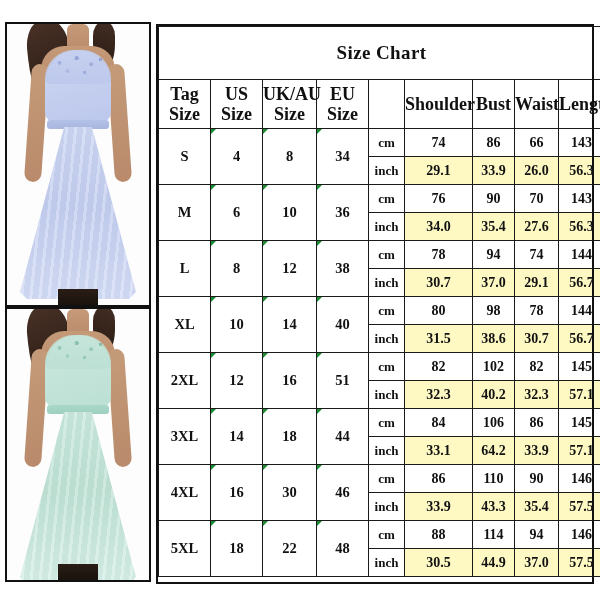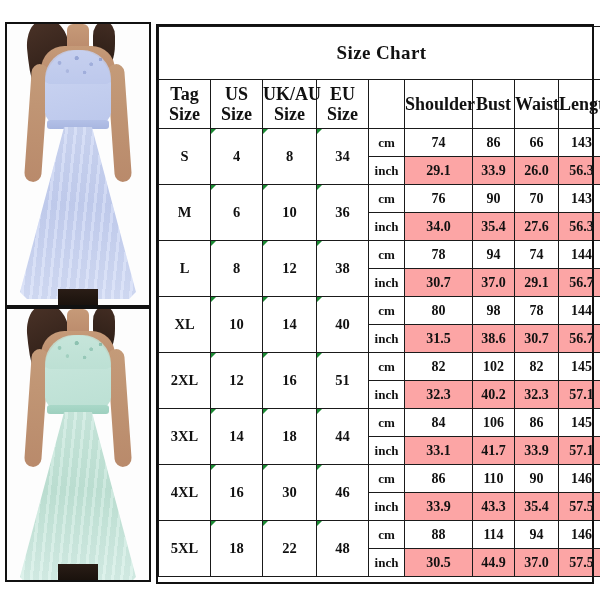--- a/index.html
+++ b/index.html
@@ -217,21 +217,21 @@
     font-size: 13px;
     height: 27px;
   }
   .val-cell {
     font-size: 14px;
     height: 27px;
   }
   tr.inch-row .val-cell, tr.inch-row .unit-cell.shaded {
     background: #c9c9c9;
   }
-  tr.inch-row .val-cell { background: #fca5a5; }
+  tr.inch-row .val-cell { background: #fef9c3; }
 
   
   .corner-marker::after {
     content: "";
     position: absolute;
     left: 0; top: 0;
     width: 0; height: 0;
     border-top: 5px solid #1a8a33;
     border-right: 5px solid transparent;
   }
@@ -420,21 +420,21 @@
         <td class="size-cell corner-marker" rowspan="2">44</td>
         <td class="unit-cell">cm</td>
         <td class="val-cell">84</td>
         <td class="val-cell">106</td>
         <td class="val-cell">86</td>
         <td class="val-cell">145</td>
       </tr>
       <tr class="inch-row">
         <td class="unit-cell">inch</td>
         <td class="val-cell">33.1</td>
-        <td class="val-cell">41.7</td>
+        <td class="val-cell">64.2</td>
         <td class="val-cell">33.9</td>
         <td class="val-cell">57.1</td>
       </tr>
       <tr class="cm-row">
         <td class="size-cell" rowspan="2">4XL</td>
         <td class="size-cell corner-marker" rowspan="2">16</td>
         <td class="size-cell corner-marker" rowspan="2">30</td>
         <td class="size-cell corner-marker" rowspan="2">46</td>
         <td class="unit-cell">cm</td>
         <td class="val-cell">86</td>

